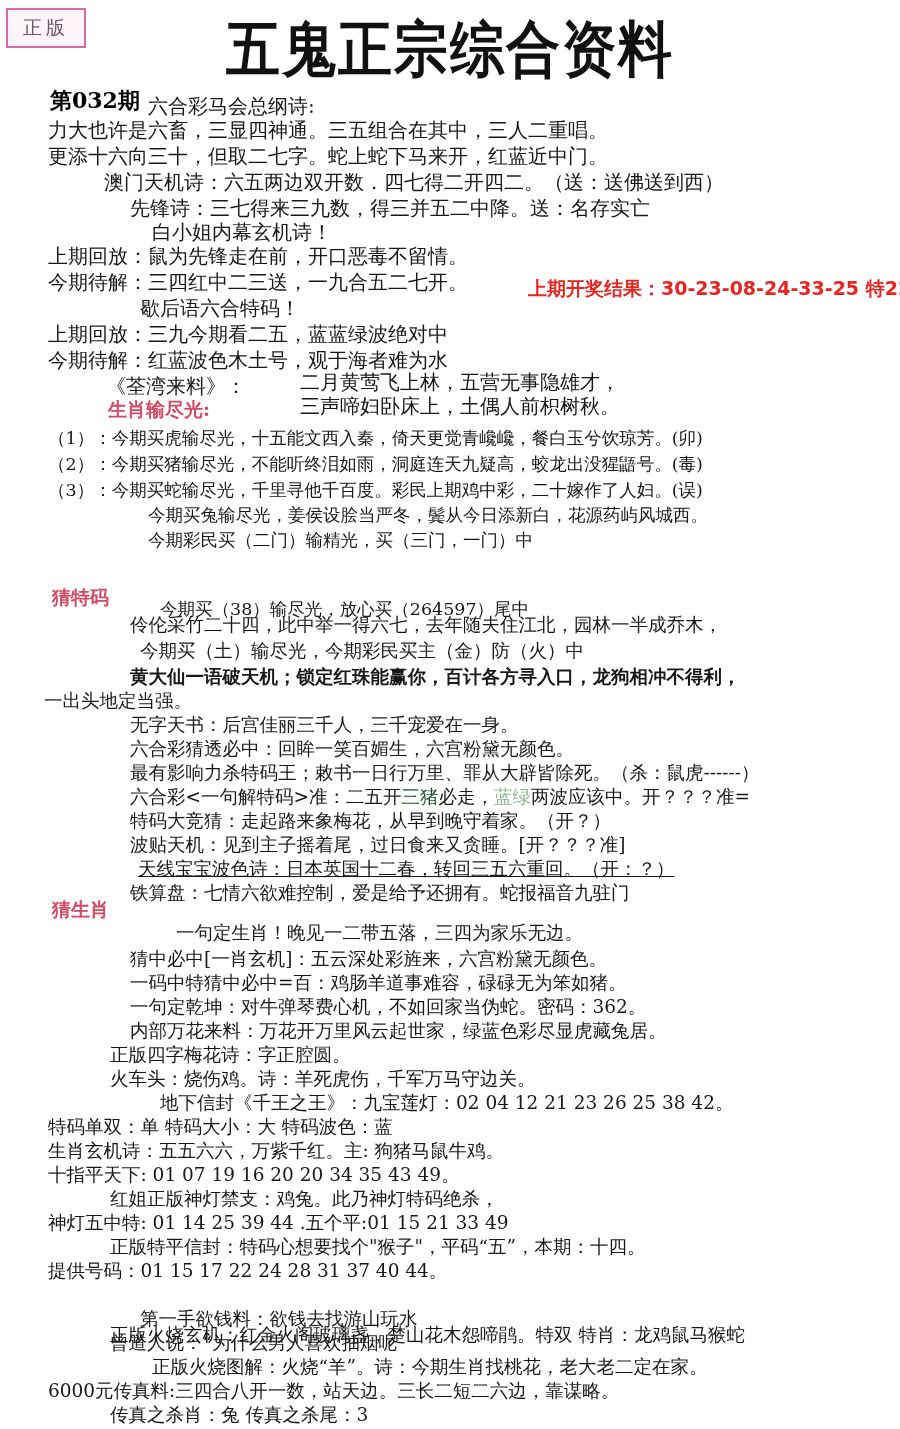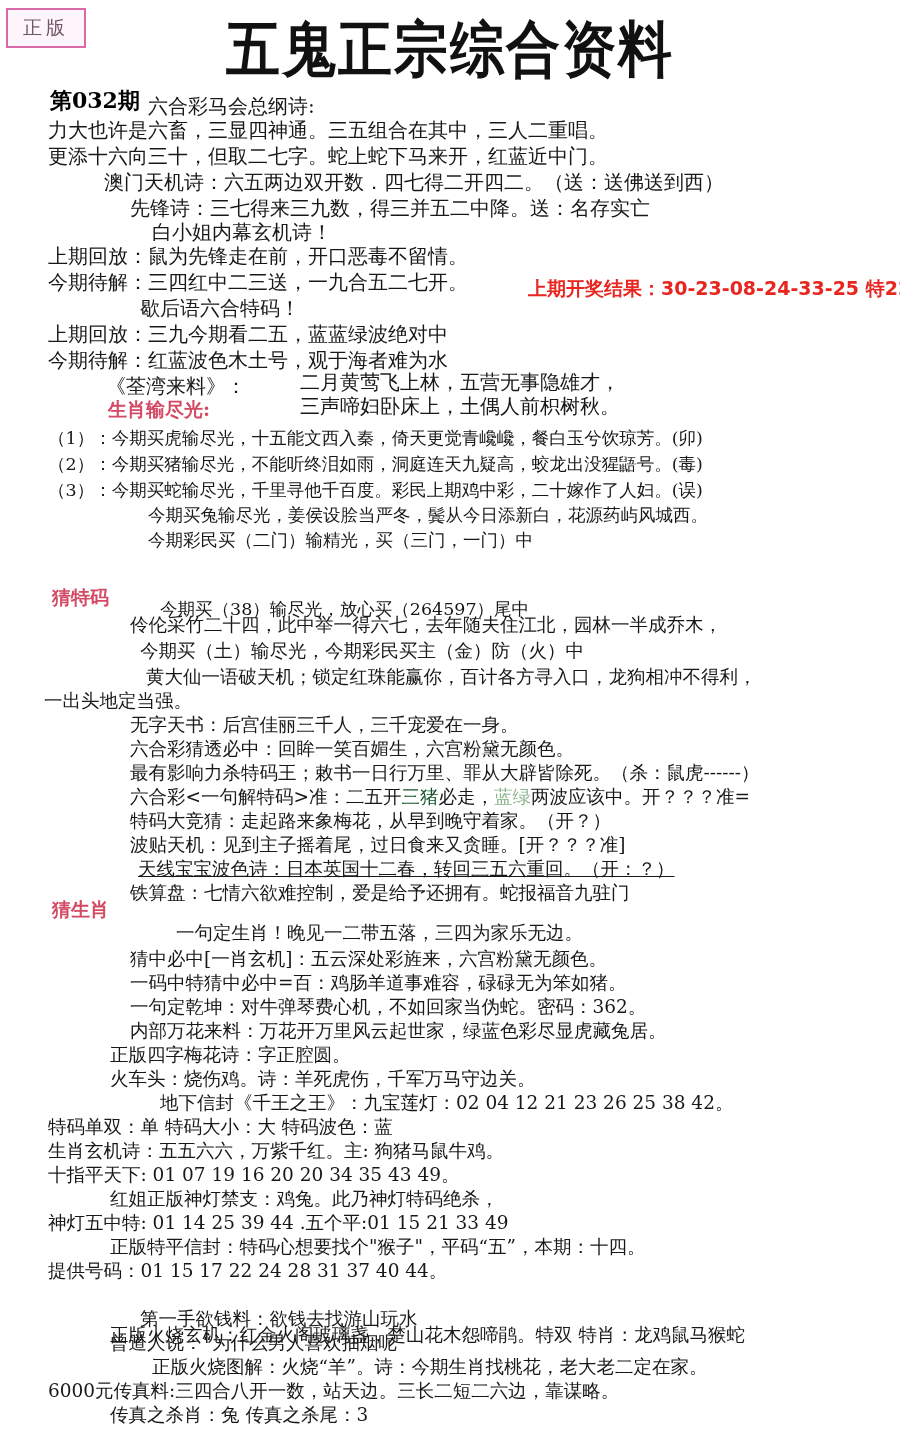--- a/index.html
+++ b/index.html
@@ -102,21 +102,21 @@
     <div class="ln xs" style="left:48px; top:456px;">（2）：今期买猪输尽光，不能听终泪如雨，洞庭连天九疑高，蛟龙出没猩鼯号。(毒)</div>
     <div class="ln xs" style="left:48px; top:482px;">（3）：今期买蛇输尽光，千里寻他千百度。彩民上期鸡中彩，二十嫁作了人妇。(误)</div>
     <div class="ln xs" style="left:148px; top:507px;">今期买兔输尽光，姜侯设脍当严冬，鬓从今日添新白，花源药屿风城西。</div>
     <div class="ln xs" style="left:148px; top:532px;">今期彩民买（二门）输精光，买（三门，一门）中</div>
     <div class="ln xs" style="left:160px; top:557px;margin-top:44px;">今期买（38）输尽光，放心买（264597）尾中</div>
 
     <div class="ln pink" style="left:52px; top:588px; font-size:19px;">猜特码</div>
 
     <div class="ln sm" style="left:130px; top:616px;">伶伦采竹二十四，此中举一得六七，去年随夫住江北，园林一半成乔木，</div>
     <div class="ln sm" style="left:140px; top:642px;">今期买（土）输尽光，今期彩民买主（金）防（火）中</div>
-    <div class="ln sm" style="left:146px; top:668px;">黄大仙一语破天机；锁定红珠能赢你，百计各方寻入口，龙狗相冲不得利，</div>
+    <div class="ln sm" style="left:130px; top:668px;font-weight:bold;">黄大仙一语破天机；锁定红珠能赢你，百计各方寻入口，龙狗相冲不得利，</div>
     <div class="ln sm" style="left:44px;  top:692px;">一出头地定当强。</div>
     <div class="ln sm" style="left:130px; top:716px;">无字天书：后宫佳丽三千人，三千宠爱在一身。</div>
     <div class="ln sm" style="left:130px; top:740px;">六合彩猜透必中：回眸一笑百媚生，六宫粉黛无颜色。</div>
     <div class="ln sm" style="left:130px; top:764px;">最有影响力杀特码王；敕书一日行万里、罪从大辟皆除死。（杀：鼠虎------）</div>
 
     <div class="ln sm" style="left:130px; top:788px;"><span>六合彩&lt;一句解特码&gt;准：二五开</span><span class="lightred">三猪</span><span>必走，</span><span class="lightgreen">蓝绿</span><span>两波应该中。开？？？准=</span></div>
 
     <div class="ln sm" style="left:130px; top:812px;">特码大竞猜：走起路来象梅花，从早到晚守着家。（开？）</div>
     <div class="ln sm" style="left:130px; top:836px;">波贴天机：见到主子摇着尾，过日食来又贪睡。[开？？？准]</div>
     <div class="ln sm" style="left:138px; top:860px;text-decoration:underline;">天线宝宝波色诗：日本英国十二春，转回三五六重回。（开：？）</div>

